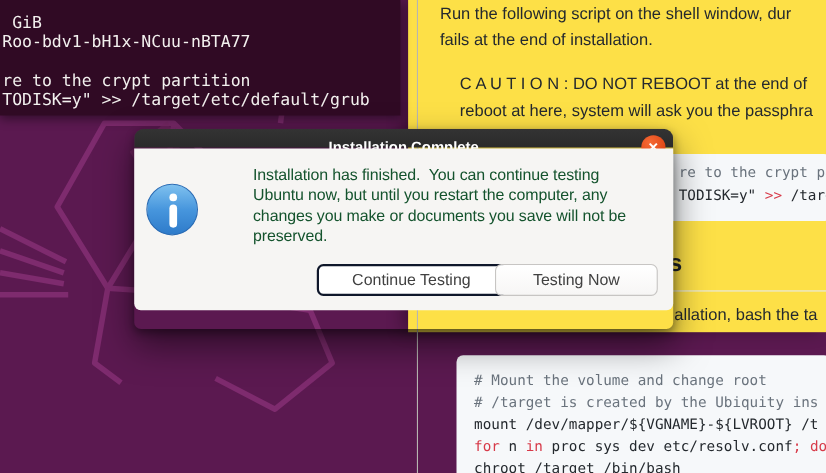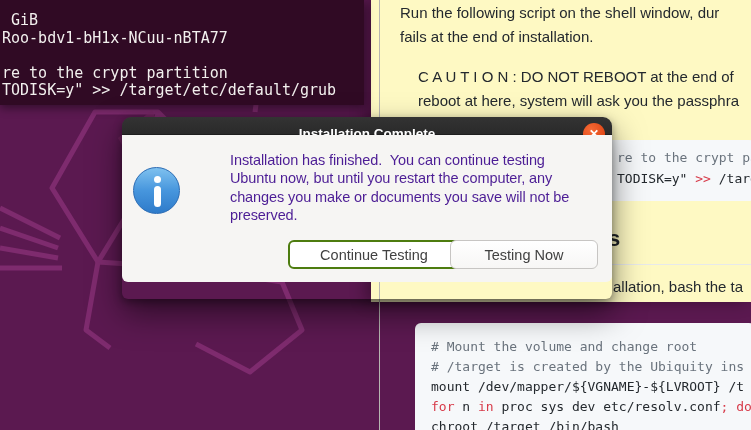--- a/index.html
+++ b/index.html
@@ -5,21 +5,21 @@
   html,body{margin:0;padding:0;background:#222;}
   .stage{position:relative;width:751px;height:430px;overflow:hidden;
          background:#5b1950;font-family:"Liberation Sans",sans-serif;}
   .stage *{box-sizing:border-box;}
 
   
   .wallpaper{position:absolute;left:0;top:0;z-index:0;}
 
   
   .doc-window{position:absolute;left:371px;top:0;width:380px;height:302px;
-              background:#fef9c3;z-index:1;box-shadow:-5px 0 14px rgba(20,0,15,.40);}
+              background:#fde047;z-index:1;box-shadow:-5px 0 14px rgba(20,0,15,.40);}
   .doc-vline{position:absolute;left:8px;top:0;width:1px;height:430px;background:#b7b5b1;}
   .para{position:absolute;margin:0;font-family:"Liberation Sans",sans-serif;
         font-size:15px;line-height:24px;color:#24292e;white-space:pre;}
   .p1{left:29px;top:1px;}
   .p2{left:47px;top:65px;}
   .p3{left:242px;top:275px;}
   .codeblock{position:absolute;background:#f6f8fa;border-radius:6px;}
   .cb1{left:44px;top:140px;width:340px;height:61px;}
   .cb2{left:44px;top:323px;width:340px;height:130px;}
   .codelines{position:absolute;font-family:"DejaVu Sans Mono",monospace;
@@ -52,24 +52,24 @@
          background:radial-gradient(circle at 35% 30%,#f66a35,#e04716 70%);}
   .close span{display:block;font-size:12px;font-weight:bold;line-height:22px;text-align:center;color:#fff;}
   .dlg-body{position:relative;height:147px;background:#f6f5f3;border-radius:0 0 6px 6px;}
   .info-icon{position:absolute;left:11px;top:32px;width:47px;height:47px;border-radius:50%;
              background:linear-gradient(180deg,#7fc1ef 0%,#4796dd 50%,#2e7bca 100%);
              border:1px solid #2a6bb4;}
   .info-icon .dot{position:absolute;left:20px;top:8px;width:7px;height:7px;border-radius:50%;background:#fff;}
   .info-icon .stem{position:absolute;left:20px;top:18px;width:7px;height:21px;border-radius:3.5px;background:#fff;}
   .msg{position:absolute;left:108px;top:16px;margin:0;white-space:pre;
        font-family:"Liberation Sans",sans-serif;font-size:14.5px;line-height:18.3px;
-       letter-spacing:-0.1px;color:#4c1d95;}
+       letter-spacing:-0.1px;color:#14532d;}
   .btn{position:absolute;top:105px;height:29px;border-radius:6px;background:#ffffff;
        font-family:"Liberation Sans",sans-serif;font-size:14.5px;color:#414141;cursor:pointer;}
-  .btn.ct{left:166px;width:172px;border:2px solid #4d7c0f;text-align:center;}
+  .btn.ct{left:166px;width:172px;border:2px solid #0f172a;text-align:center;}
   .btn.rn{left:328px;width:148px;border:1px solid #c7c5c3;
           background:linear-gradient(180deg,#ffffff,#f7f6f5);}
 </style>
 </head>
 <body>
 
 <div class="stage">
 
   <svg class="wallpaper" width="380" height="430" viewBox="0 0 380 430">
     <g stroke="#8a3178" stroke-width="5" fill="none" opacity="0.75" stroke-linejoin="round">

